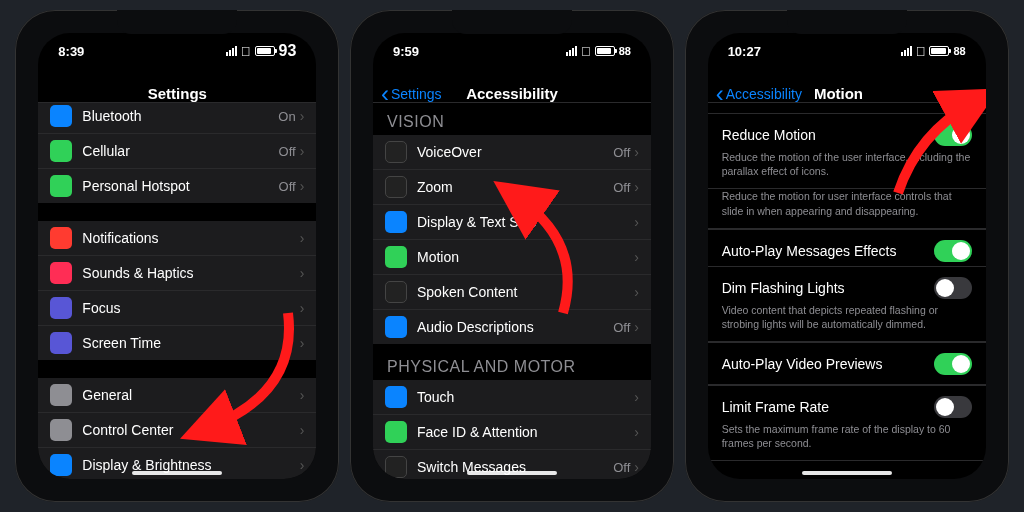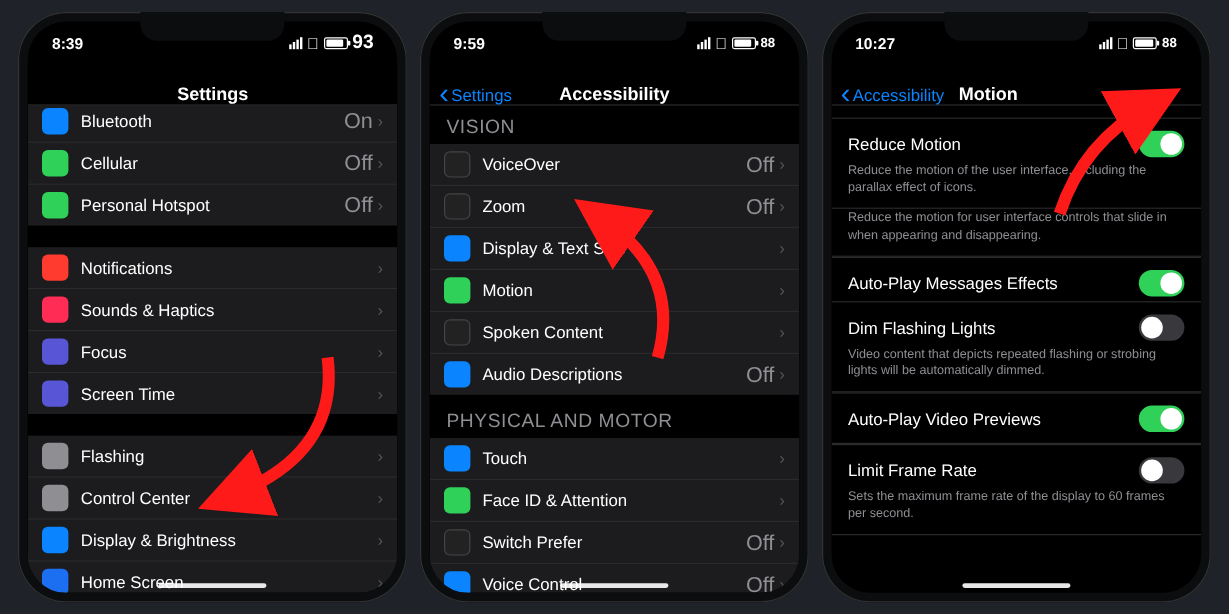--- a/index.html
+++ b/index.html
@@ -10,42 +10,42 @@
     --row2:#111;
     --line:#2a2a2c;
     --txt:#fff;
     --sub:#8e8e93;
     --blue:#0a84ff;
     --green:#30d158;
     --off:#39393d;
   }
   *{box-sizing:border-box;font-family:-apple-system,Helvetica,Arial,sans-serif}
   body{margin:0;width:1024px;height:512px;background:var(--bg);display:flex;justify-content:space-around;align-items:center;padding:10px}
-  .phone{width:324px;height:492px;background:var(--phone-body);border-radius:40px;padding:8px;position:relative;box-shadow:inset 0 0 0 1px #333}
+  .phone{width:324px;height:492px;background:var(--phone-body);border-radius:40px;padding:23px;position:relative;box-shadow:inset 0 0 0 1px #333}
   .screen{width:100%;height:100%;background:var(--screen);border-radius:32px;overflow:hidden;display:flex;flex-direction:column;position:relative}
   .notch{position:absolute;top:0;left:50%;transform:translateX(-50%);width:120px;height:24px;background:var(--phone-body);border-radius:0 0 14px 14px;z-index:5}
   .status{height:36px;display:flex;justify-content:space-between;align-items:center;padding:0 20px;color:var(--txt);font-size:13px;font-weight:600}
   .status .r{display:flex;align-items:center;gap:4px}
   .sig{display:flex;align-items:flex-end;gap:1px}
   .sig i{width:2px;background:#fff;display:block}
   .sig i:nth-child(1){height:4px}.sig i:nth-child(2){height:6px}.sig i:nth-child(3){height:8px}.sig i:nth-child(4){height:10px}
   .batt{width:20px;height:10px;border:1px solid #fff;border-radius:2px;position:relative;display:flex;align-items:center}
   .batt::after{content:"";position:absolute;right:-3px;width:2px;height:4px;background:#fff;border-radius:0 1px 1px 0}
   .batt i{width:80%;height:70%;background:#fff;margin-left:1px;border-radius:1px}
   .nav{height:34px;display:flex;align-items:flex-end;justify-content:center;position:relative;color:var(--txt);font-size:15px;font-weight:600;border-bottom:0.5px solid var(--line)}
   .nav .back{position:absolute;left:8px;color:var(--blue);font-size:14px;font-weight:400;display:flex;align-items:center}
   .nav .back::before{content:"‹";font-size:24px;margin-right:2px;line-height:0}
   .scroller{flex:1;overflow:hidden}
   .gh{font-size:16px;letter-spacing:0.5px;color:var(--sub);text-transform:uppercase;padding:10px 14px 4px}
   .group{background:var(--row);display:flex;flex-direction:column}
   .row{display:flex;align-items:center;padding:6px 12px;min-height:33px;color:var(--txt);font-size:14px;border-top:0.5px solid var(--line);position:relative}
   .group .row:first-child{border-top:none}
   .ico{width:22px;height:22px;border-radius:5px;margin-right:10px;flex-shrink:0;display:flex;align-items:center;justify-content:center;font-size:12px;color:#fff}
   .lbl{flex:1}
-  .val{color:var(--sub);font-size:18px;margin-right:4px}
+  .val{color:var(--sub);font-size:13px;margin-right:4px}
   .chev{color:#555;font-size:14px}
   .gap{height:18px}
   .gapS{height:10px}
   
   .i-green{background:#30d158}.i-blue{background:#0a84ff}.i-red{background:#ff3b30}.i-pink{background:#ff2d55}
   .i-purple{background:#5856d6}.i-gray{background:#8e8e93}.i-dkblue{background:#1d6ff2}
   .i-black{background:#222;border:0.5px solid #444}
   
   .mrow{padding:10px 14px 4px;color:var(--txt);font-size:14px;border-top:0.5px solid var(--line);display:flex;align-items:center;justify-content:space-between}
   .mrow:first-child{border-top:none}
@@ -129,21 +129,21 @@
     <span class="ico i-purple"></span>
     <span class="lbl">Screen Time</span>
 
     <span class="chev">›</span>
   </div>
         </div>
         <div class="gap"></div>
         <div class="group">
           <div class="row">
     <span class="ico i-gray"></span>
-    <span class="lbl">Flashing</span>
+    <span class="lbl">General</span>
 
     <span class="chev">›</span>
   </div>
           <div class="row">
     <span class="ico i-gray"></span>
     <span class="lbl">Control Center</span>
 
     <span class="chev">›</span>
   </div>
           <div class="row">
@@ -246,21 +246,21 @@
     <span class="chev">›</span>
   </div>
           <div class="row">
     <span class="ico i-green"></span>
     <span class="lbl">Face ID &amp; Attention</span>
 
     <span class="chev">›</span>
   </div>
           <div class="row">
     <span class="ico i-black"></span>
-    <span class="lbl">Switch Prefer</span>
+    <span class="lbl">Switch Messages</span>
     <span class="val">Off</span>
     <span class="chev">›</span>
   </div>
           <div class="row">
     <span class="ico i-blue"></span>
     <span class="lbl">Voice Control</span>
     <span class="val">Off</span>
     <span class="chev">›</span>
   </div>
         </div>

